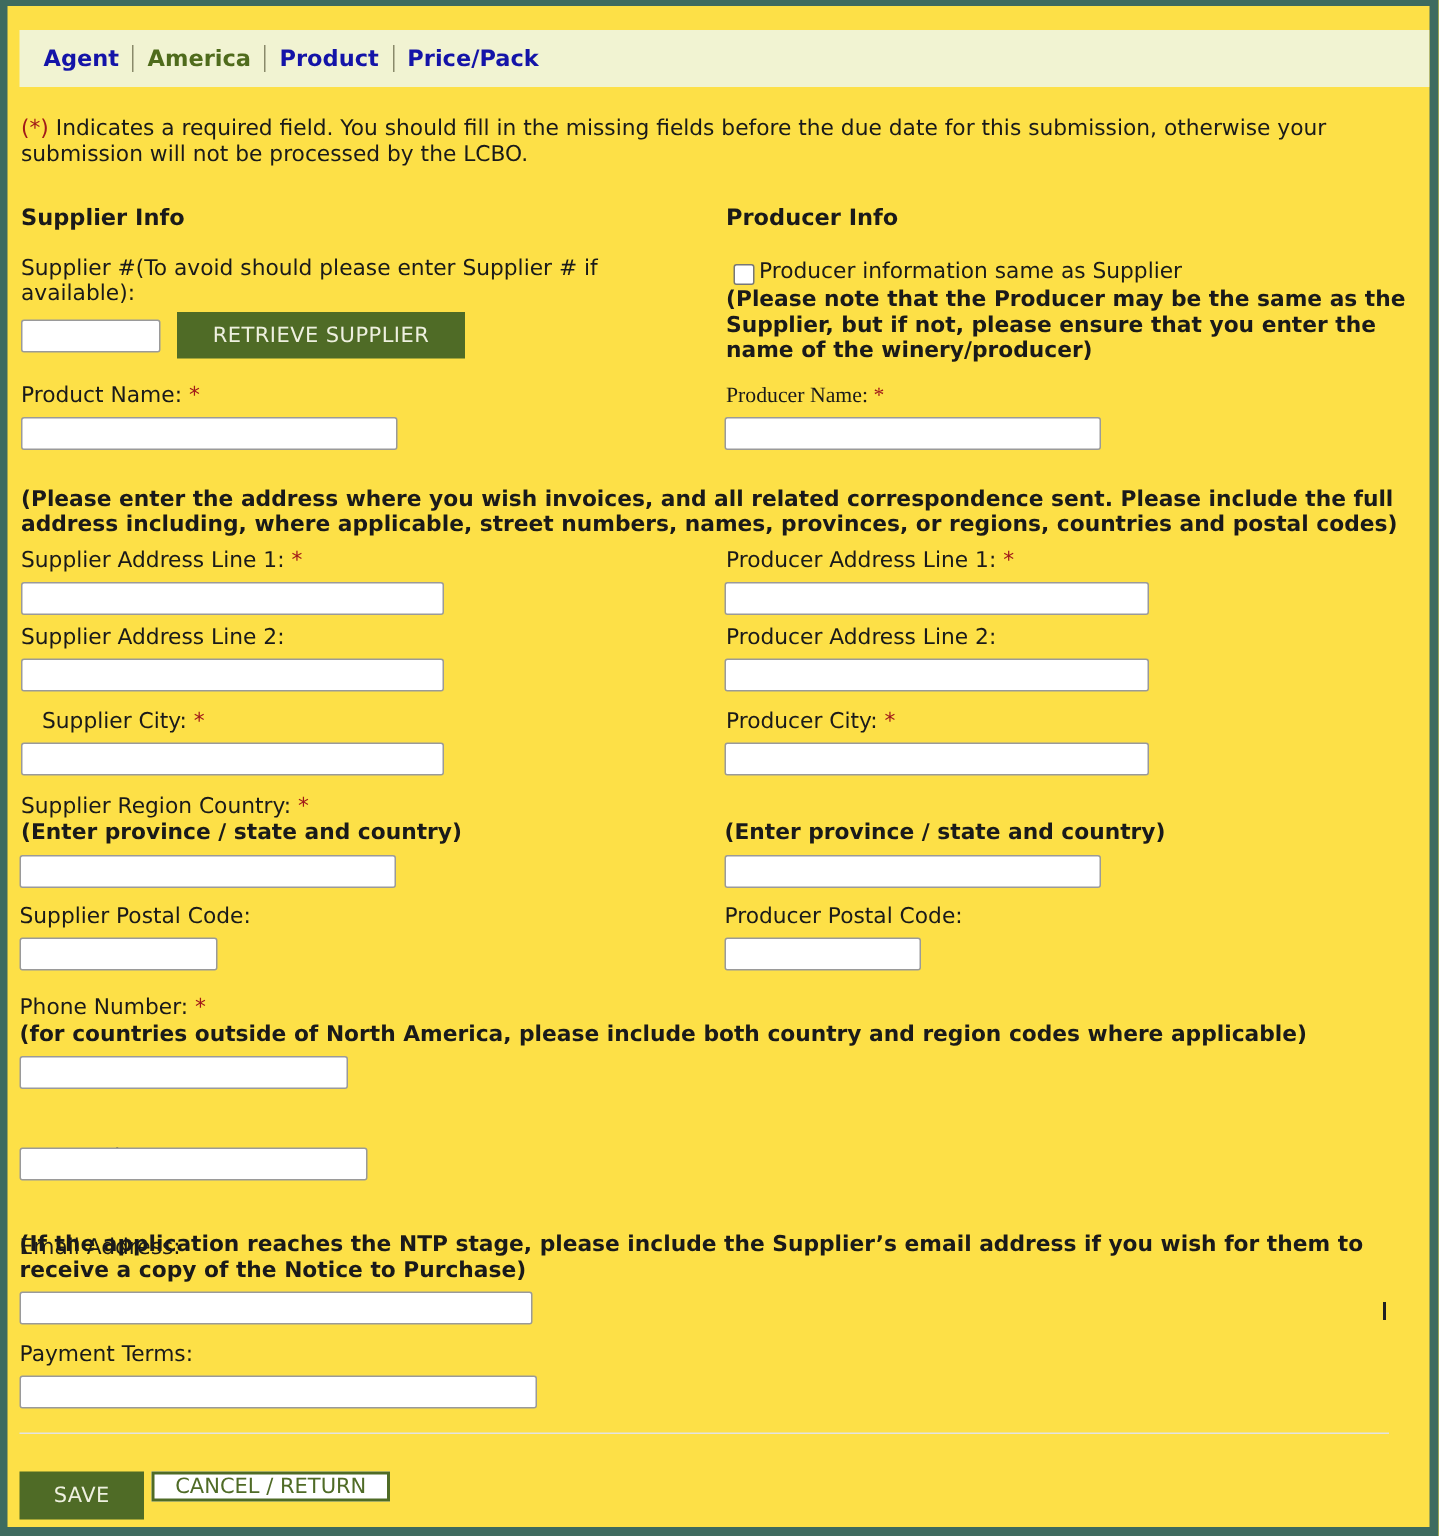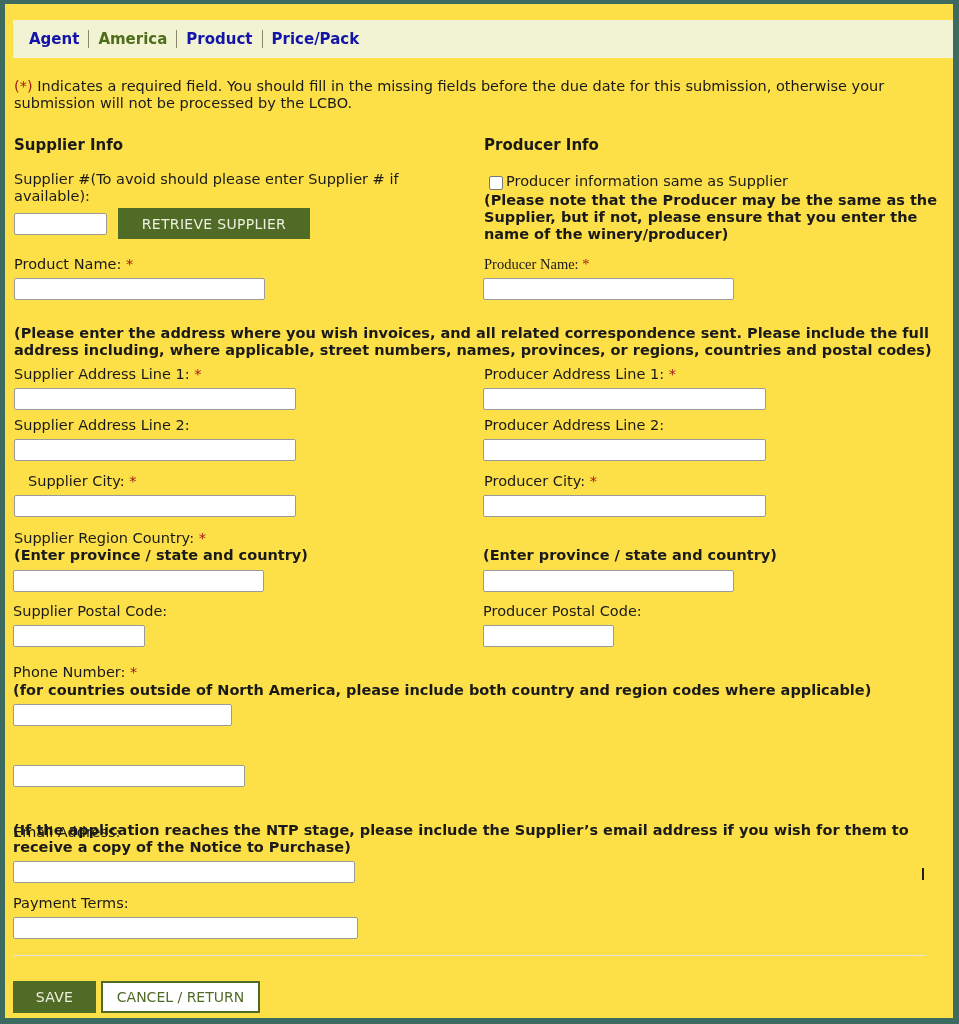--- a/index.html
+++ b/index.html
@@ -125,15 +125,15 @@
   <div class="abs label bold" style="left:8px;top:818px;width:920px;">(If the application reaches the NTP stage, please include the Supplier’s email address if you wish for them to receive a copy of the Notice to Purchase)</div>
   <input class="input" style="left: 8px; top: 857px; width: 342px;">
   <span class="cursor-mark"></span>
 
   <div class="abs label" style="left:8px;top:891px;">Payment Terms:</div>
   <input class="input" style="left: 8px; top: 913px; width: 345px;">
 
   <div class="divider"></div>
 
   <button class="btn-green" style="left:8px;top:977px;width:83px;height:32px;">SAVE</button>
-  <button class="btn-outline" style="left:96px;top:977px;width:159px;height:32px;">CANCEL / RETURN</button>
+  <button class="btn-outline" style="left:96px;top:977px;width:159px;height:20px;">CANCEL / RETURN</button>
 
 </div>
 
 </body></html>

